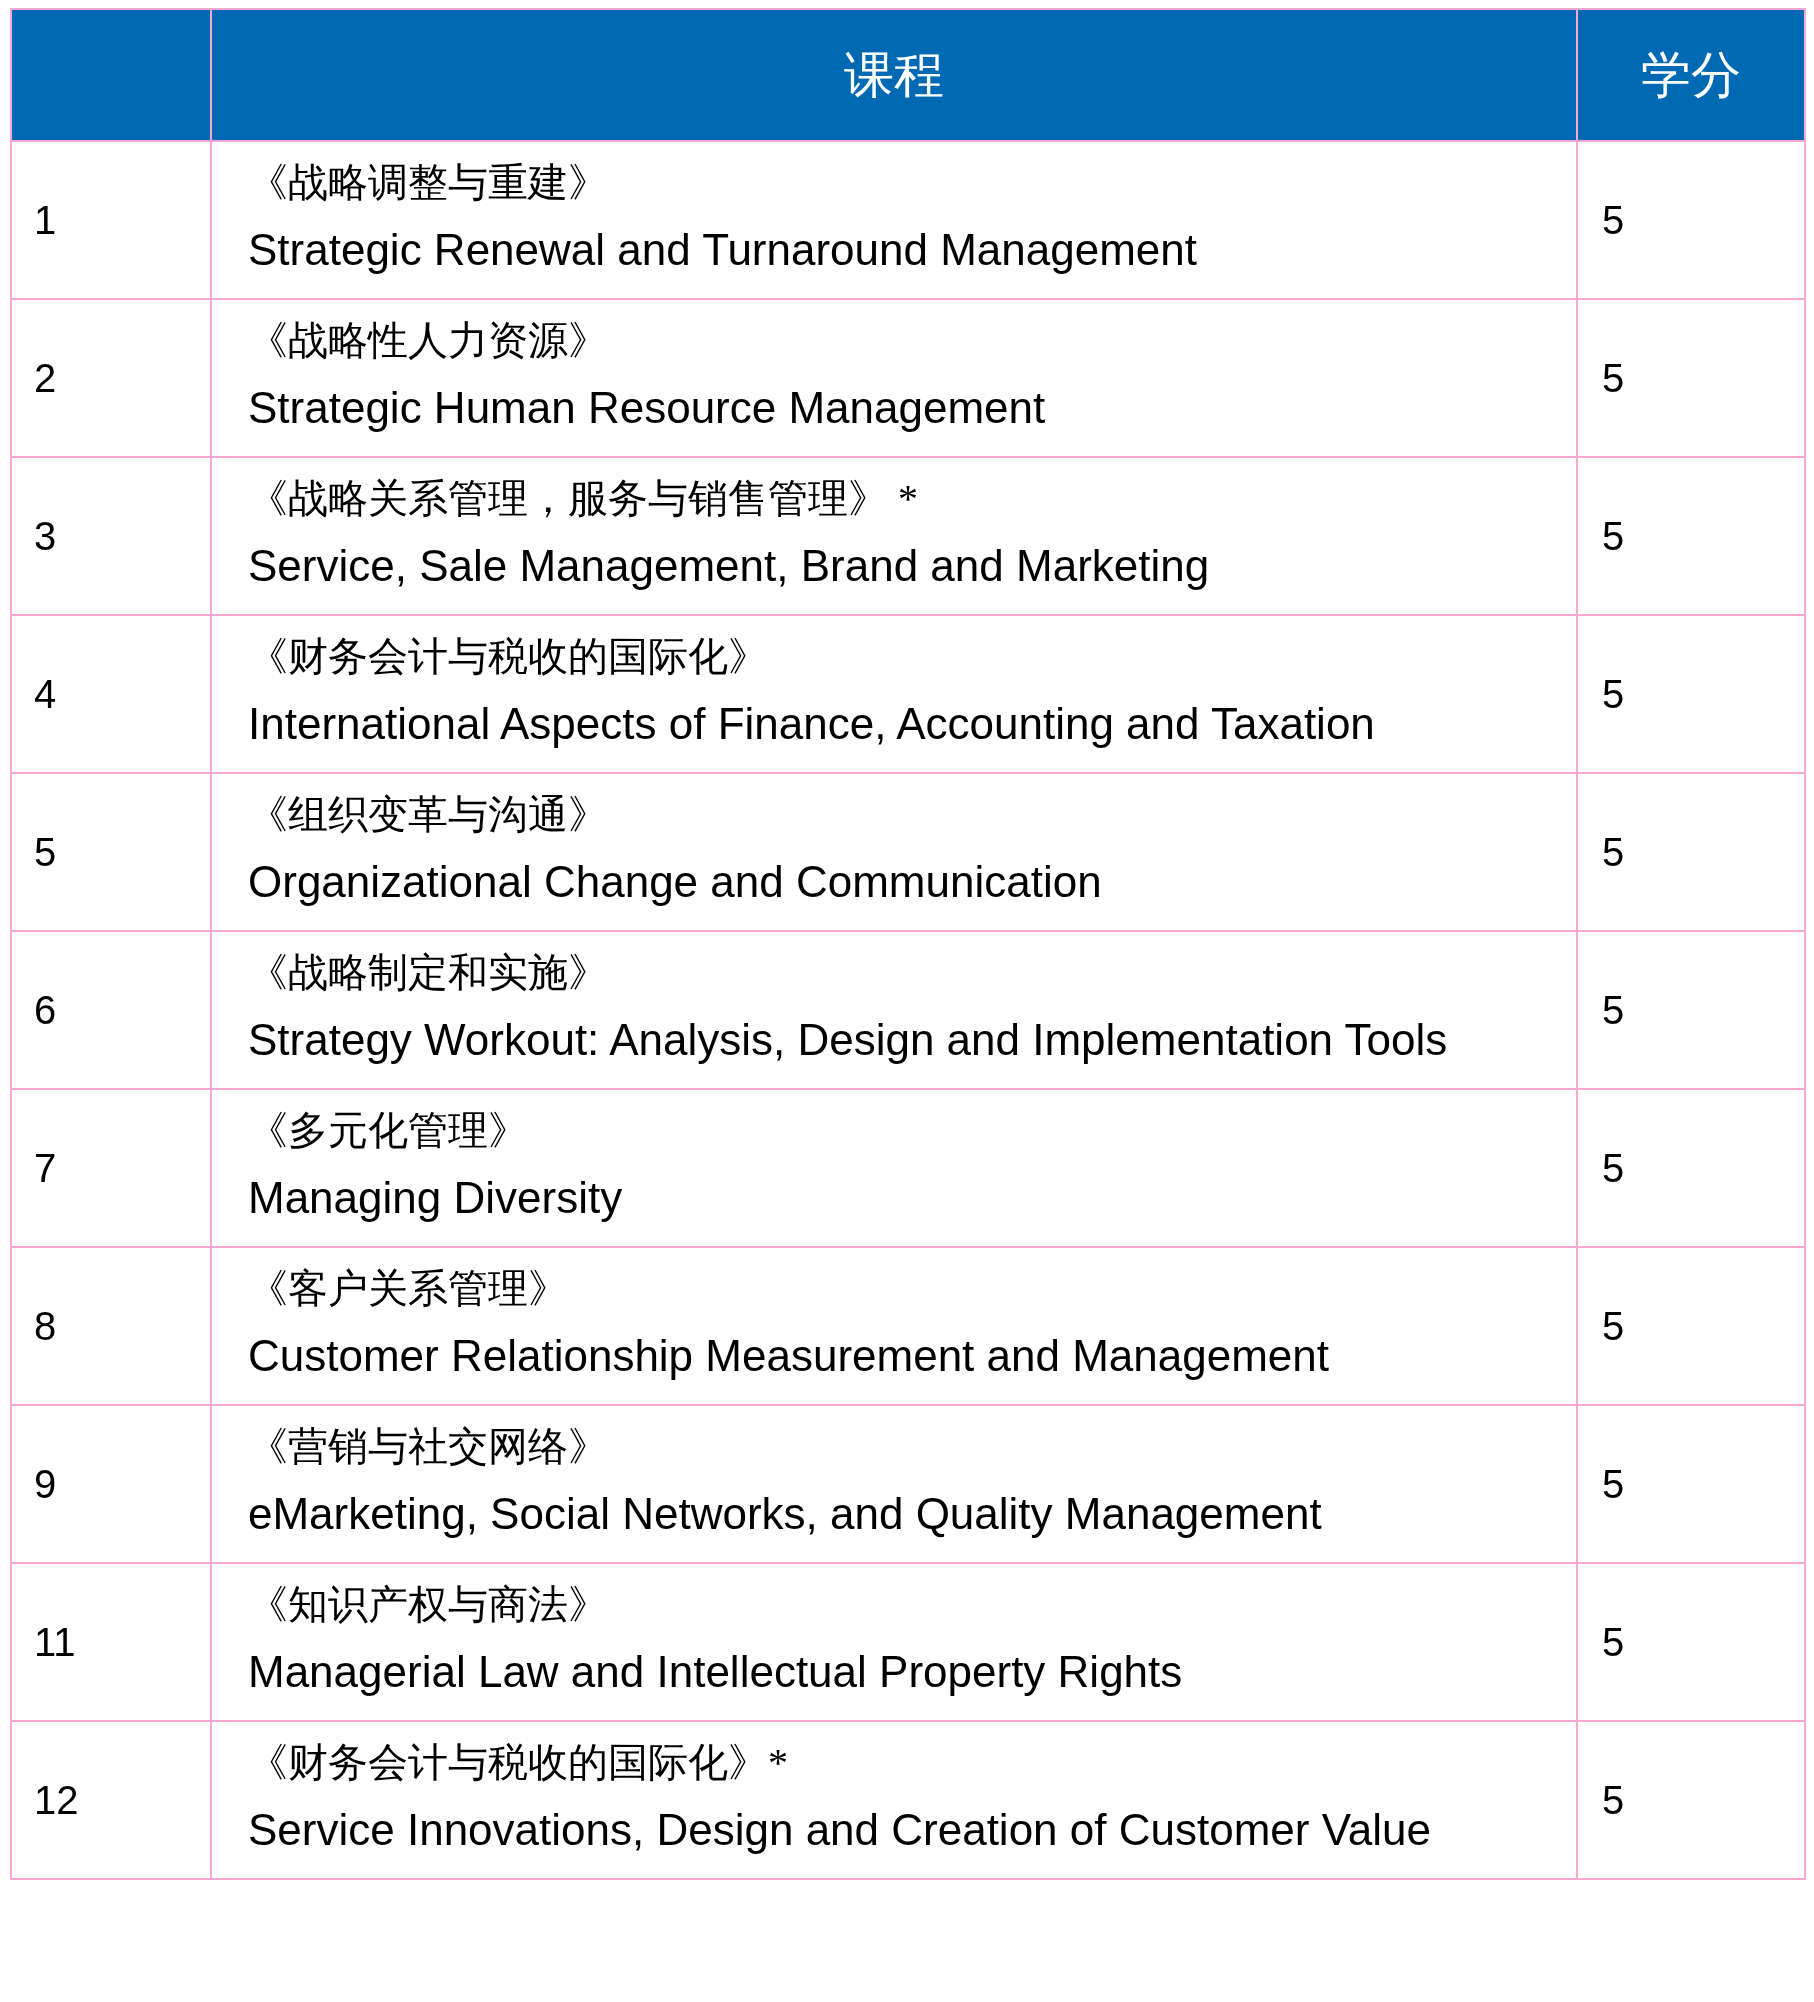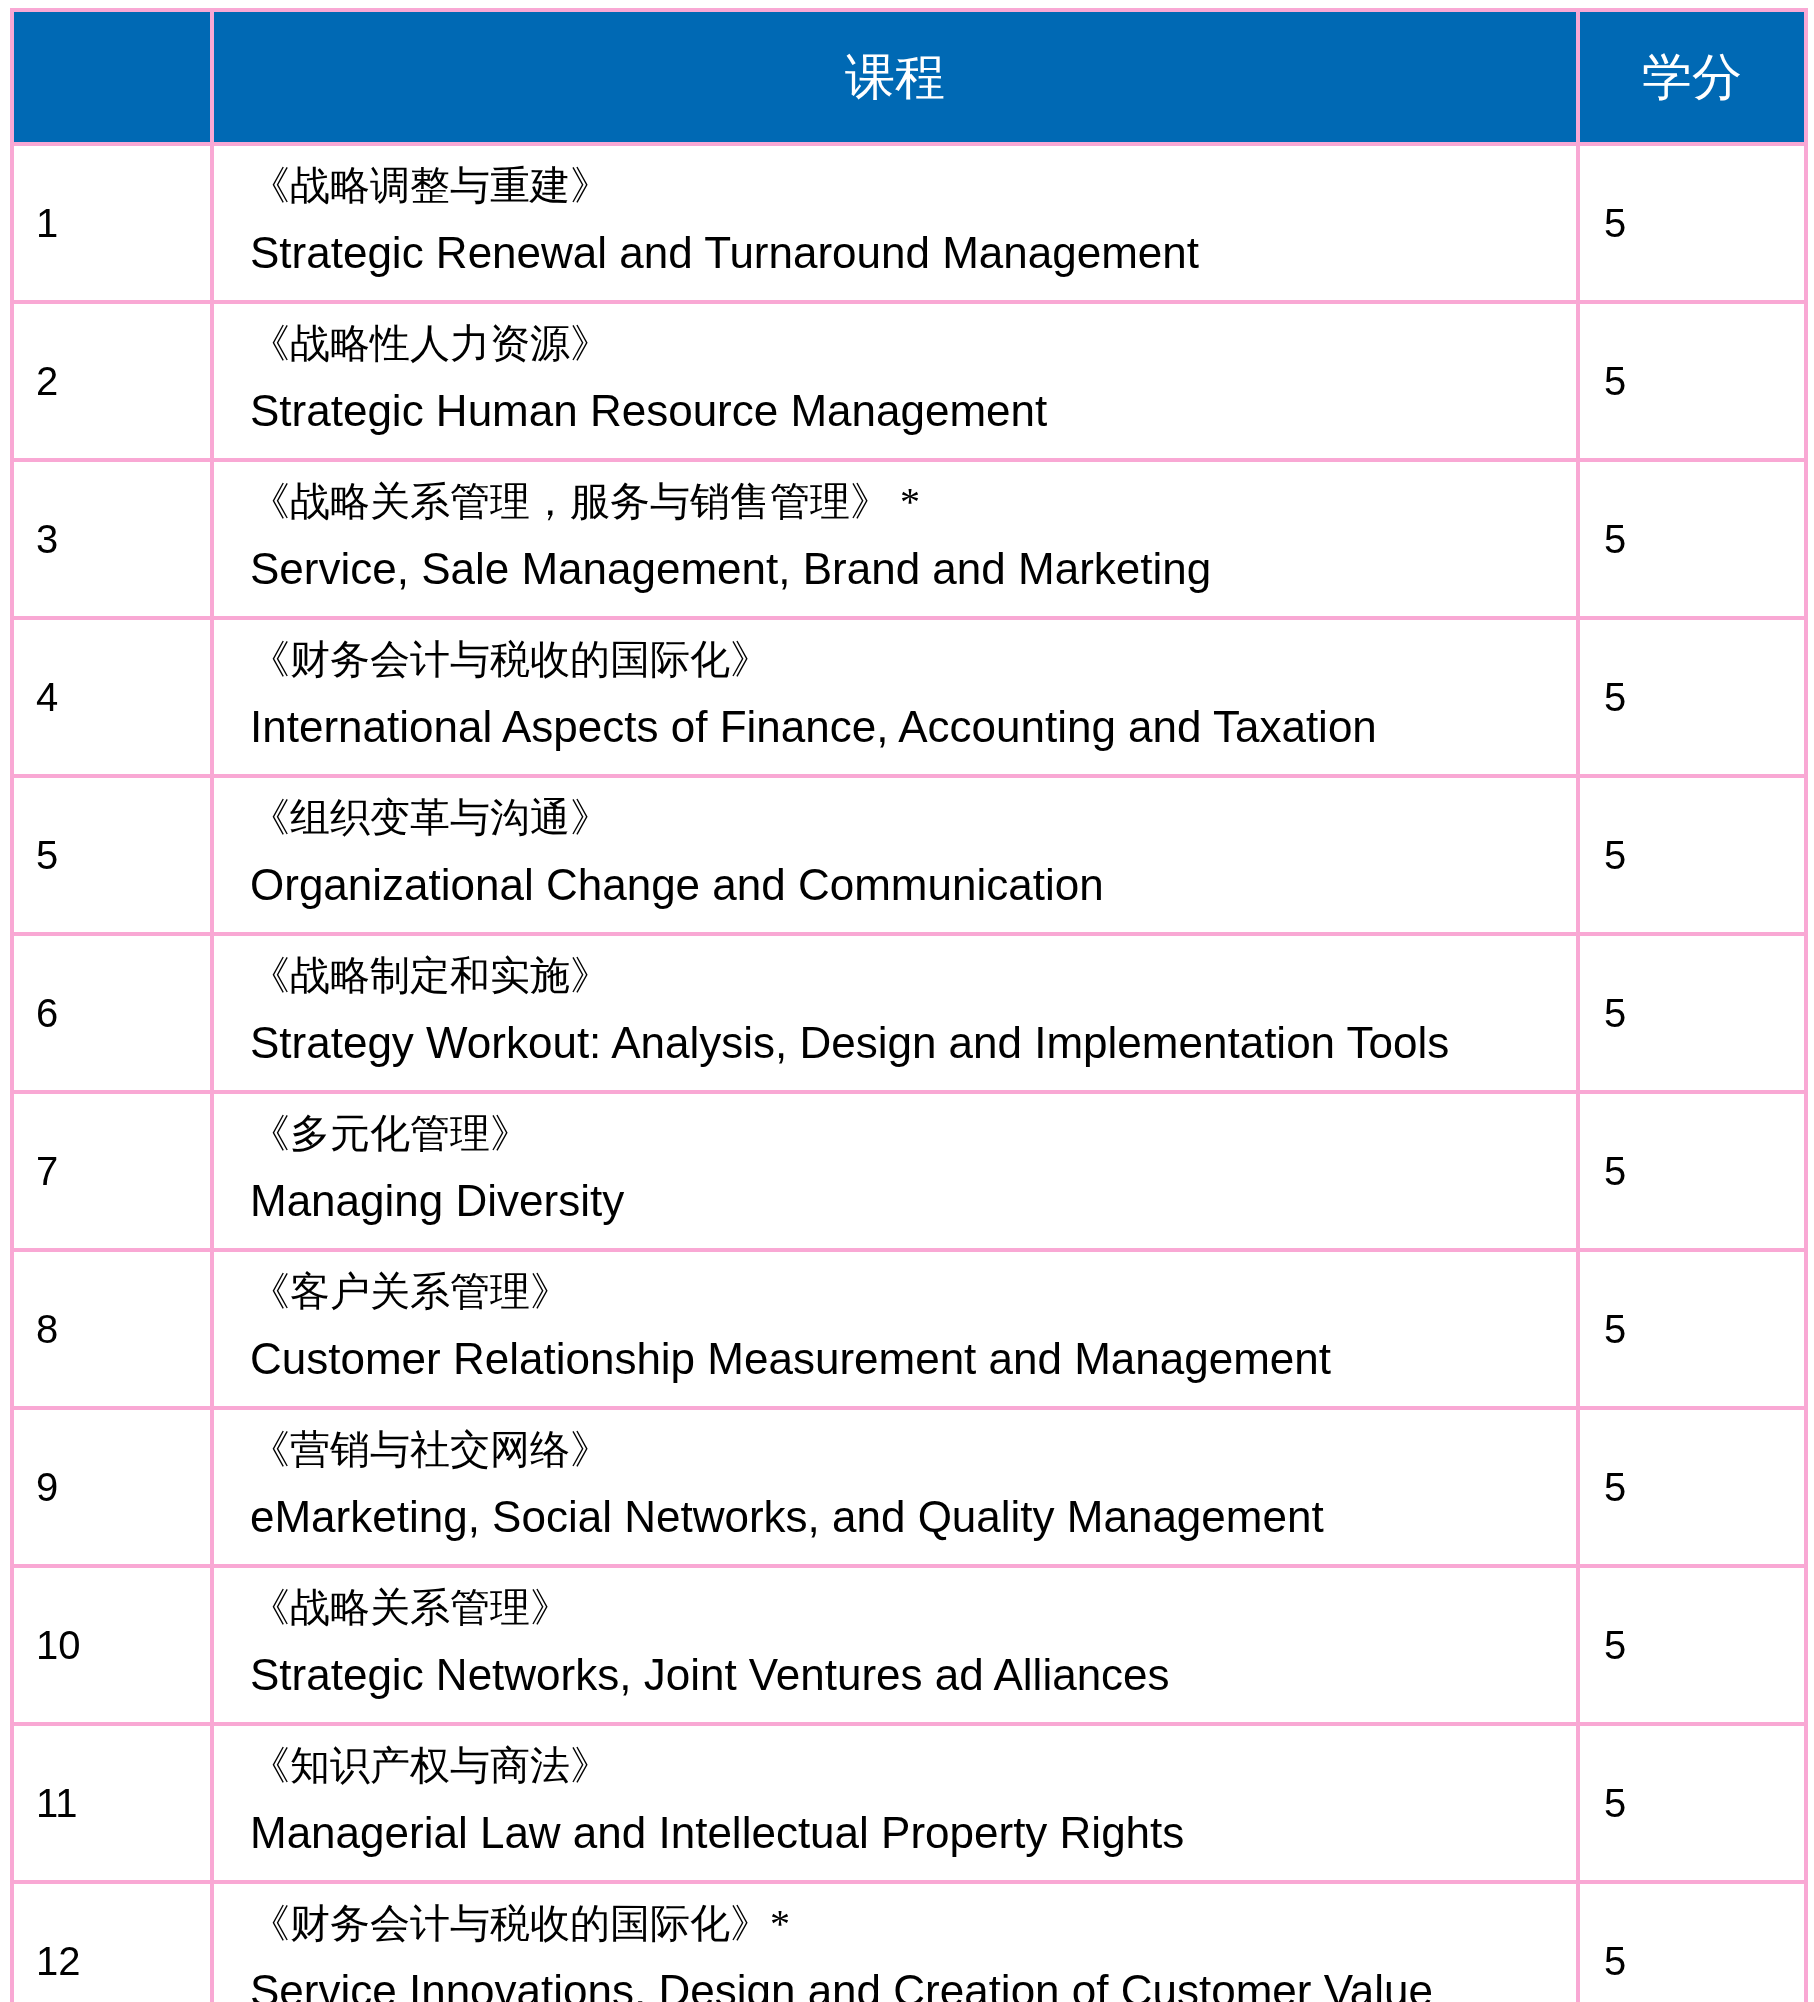--- a/index.html
+++ b/index.html
@@ -16,21 +16,21 @@
     padding: 8px 10px 10px 10px;
     box-sizing: border-box;
     width: 1814px;
   }
   table.course-table {
     border-collapse: collapse;
     width: 1794px;
     table-layout: fixed;
   }
   table.course-table td, table.course-table th {
-    border: 4px solid #f9a8d4;
+    border: 2px solid #f9a8d4;
     vertical-align: middle;
     padding: 0;
   }
   col.c-idx { width: 200px; }
   col.c-course { width: 1366px; }
   col.c-credit { width: 228px; }
 
   thead th {
     background: #0069b4;
     color: #ffffff;
@@ -156,28 +156,20 @@
       </tr>
       <tr>
         <td class="idx">9</td>
         <td class="course">
           <div class="cn">《营销与社交网络》</div>
           <div class="en">eMarketing, Social Networks, and Quality Management</div>
         </td>
         <td class="credit">5</td>
       </tr>
       <tr>
-        <td class="idx">10</td>
-        <td class="course">
-          <div class="cn">《战略关系管理》</div>
-          <div class="en">Strategic Networks, Joint Ventures ad Alliances</div>
-        </td>
-        <td class="credit">5</td>
-      </tr>
-      <tr>
         <td class="idx">11</td>
         <td class="course">
           <div class="cn">《知识产权与商法》</div>
           <div class="en">Managerial Law and Intellectual Property Rights</div>
         </td>
         <td class="credit">5</td>
       </tr>
       <tr>
         <td class="idx">12</td>
         <td class="course">

